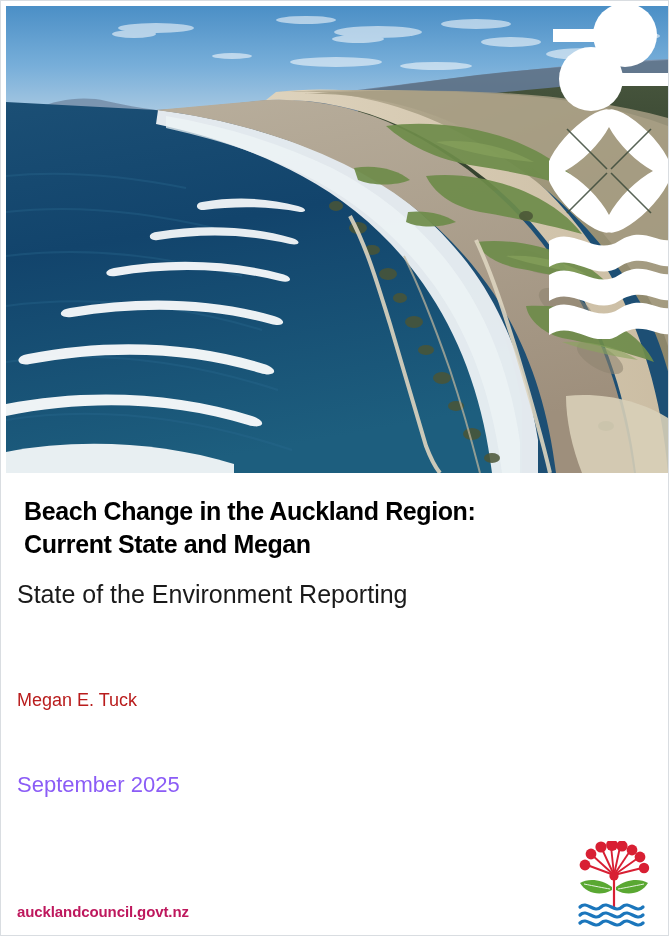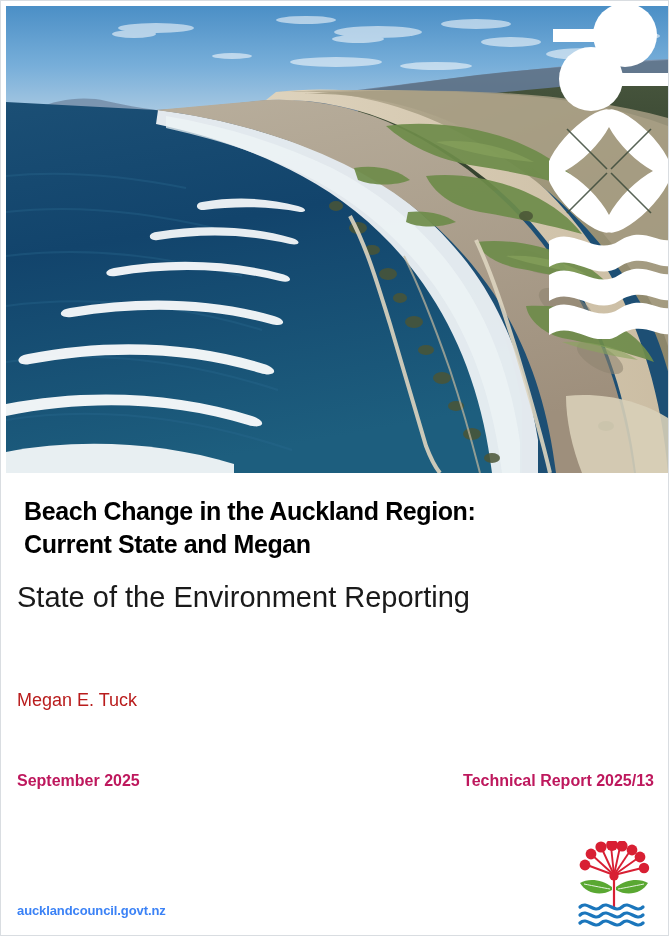--- a/index.html
+++ b/index.html
@@ -54,21 +54,21 @@
     font-size: 25px;
     font-weight: 700;
     line-height: 1.32;
     letter-spacing: -0.4px;
     color: #000000;
     margin: 7px;
     font-stretch: condensed;
   }
   .doc-title .line { display: block; }
   .doc-subtitle {
-    font-size: 29px;
+    font-size: 25px;
     font-weight: 400;
     color: #1a1a1a;
     margin: 18px 0 0 0;
     line-height: 1.25;
   }
 
   .author {
     position: absolute;
     left: 16px;
     top: 689px;
@@ -80,34 +80,34 @@
   .meta-row {
     position: absolute;
     left: 16px;
     top: 771px;
     width: 637px;
     display: flex;
     justify-content: space-between;
     align-items: baseline;
   }
   .meta-date, .meta-report {
-    font-size: 16px;
-    font-weight: 700;
-    color: #be185d;
+    font-size: 22px;
+    font-weight: 400;
+    color: #8b5cf6;
   }
 
   
   .footer-url {
     position: absolute;
     left: 16px;
     top: 902px;
-    font-size: 13px;
+    font-size: 15px;
     font-weight: 700;
     letter-spacing: -0.1px;
-    color: #3b82f6;
+    color: #be185d;
   }
   .council-logo {
     position: absolute;
     left: 573px;
     top: 840px;
     width: 80px;
     height: 86px;
   }
   .council-logo svg { display: block; width: 100%; height: 100%; }
 </style>
@@ -319,21 +319,20 @@
       <span class="line">Beach Change in the Auckland Region:</span>
       <span class="line">Current State and Megan</span>
     </h1>
     <p class="doc-subtitle">State of the Environment Reporting</p>
   </div>
 
   <div class="author">Megan E. Tuck</div>
 
   <div class="meta-row">
     <span class="meta-date">September 2025</span>
-    <span class="meta-report">Technical Report 2025/13</span>
   </div>
 
   <div class="footer-url">aucklandcouncil.govt.nz</div>
 
   <div class="council-logo">
     <svg viewBox="0 0 80 86">
 
       <line x1="40" y1="32" x2="40" y2="66" stroke="#d81f33" stroke-width="2.2"></line>
 
       <g stroke="#d81f33" stroke-width="1.9" stroke-linecap="round">

